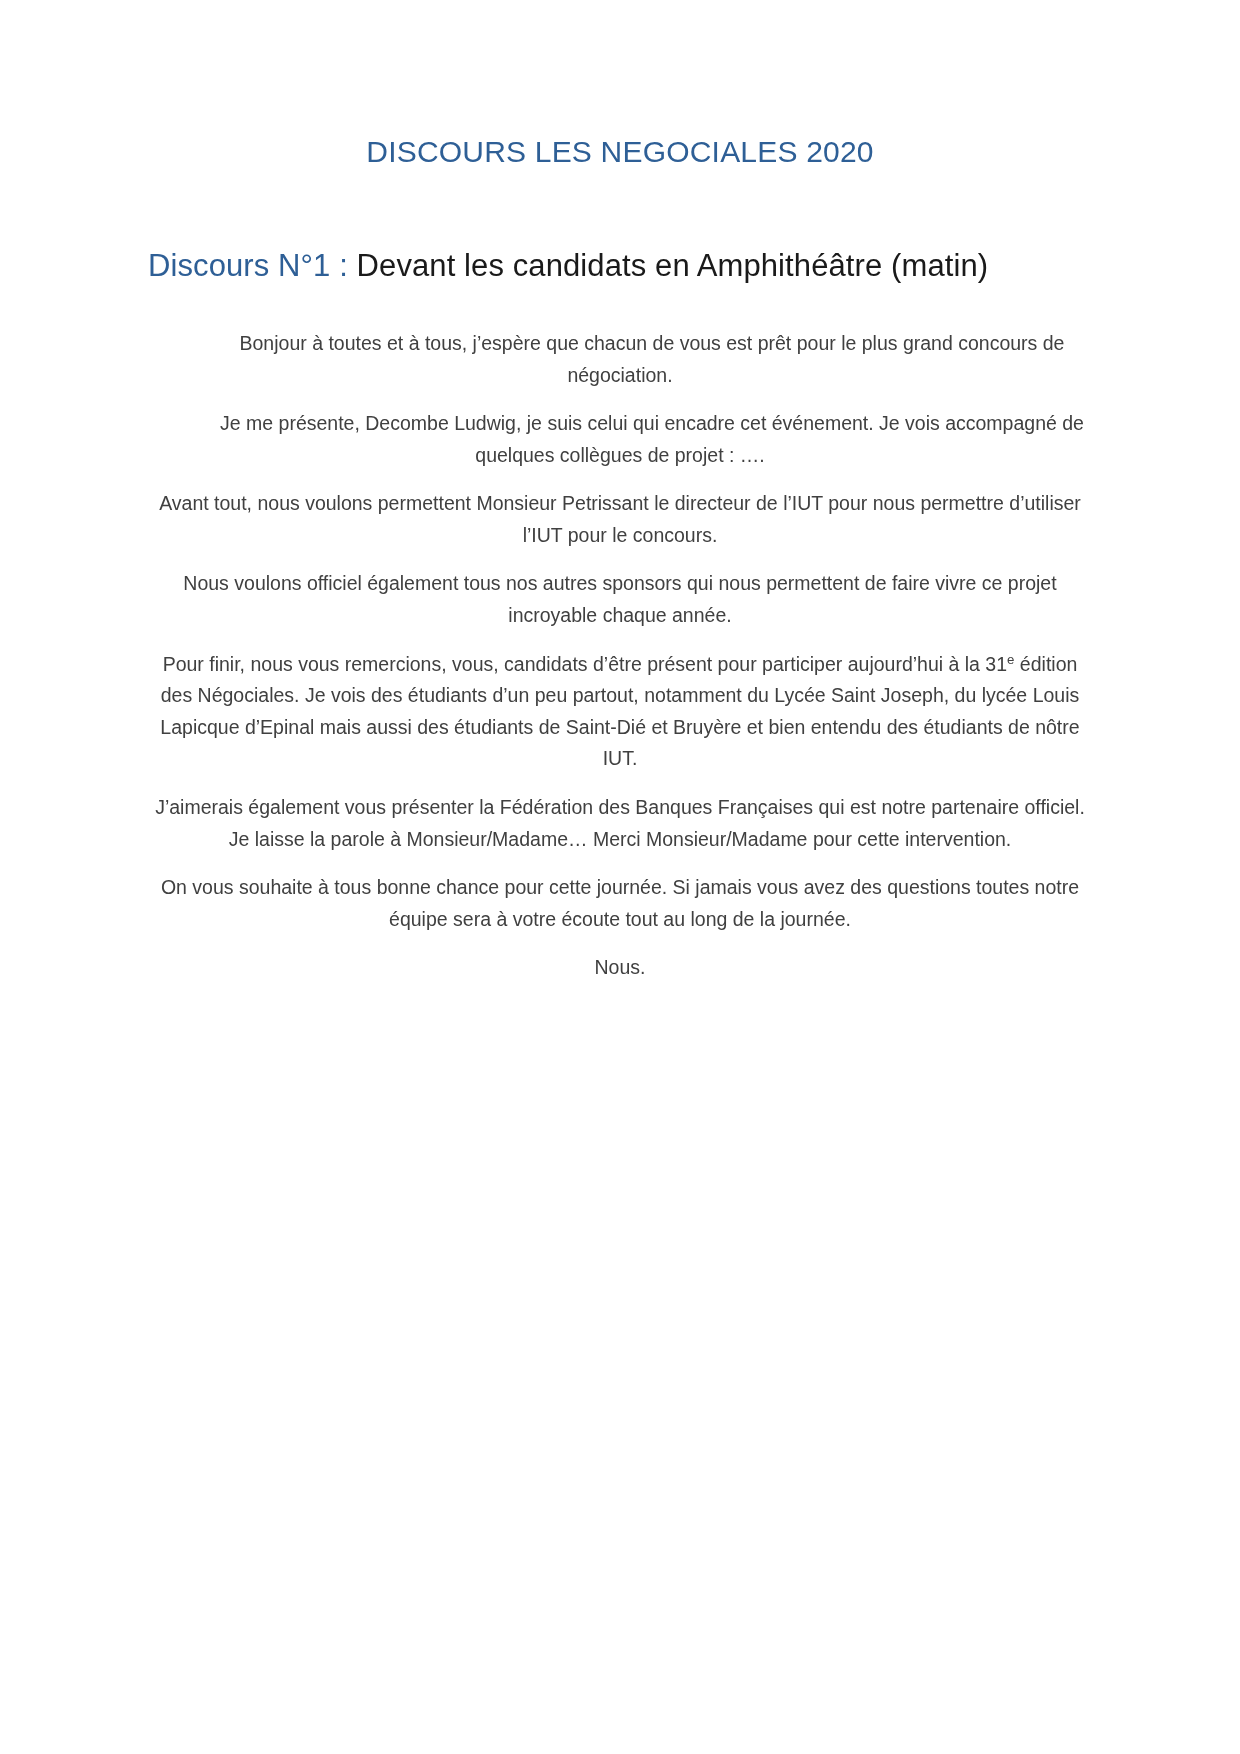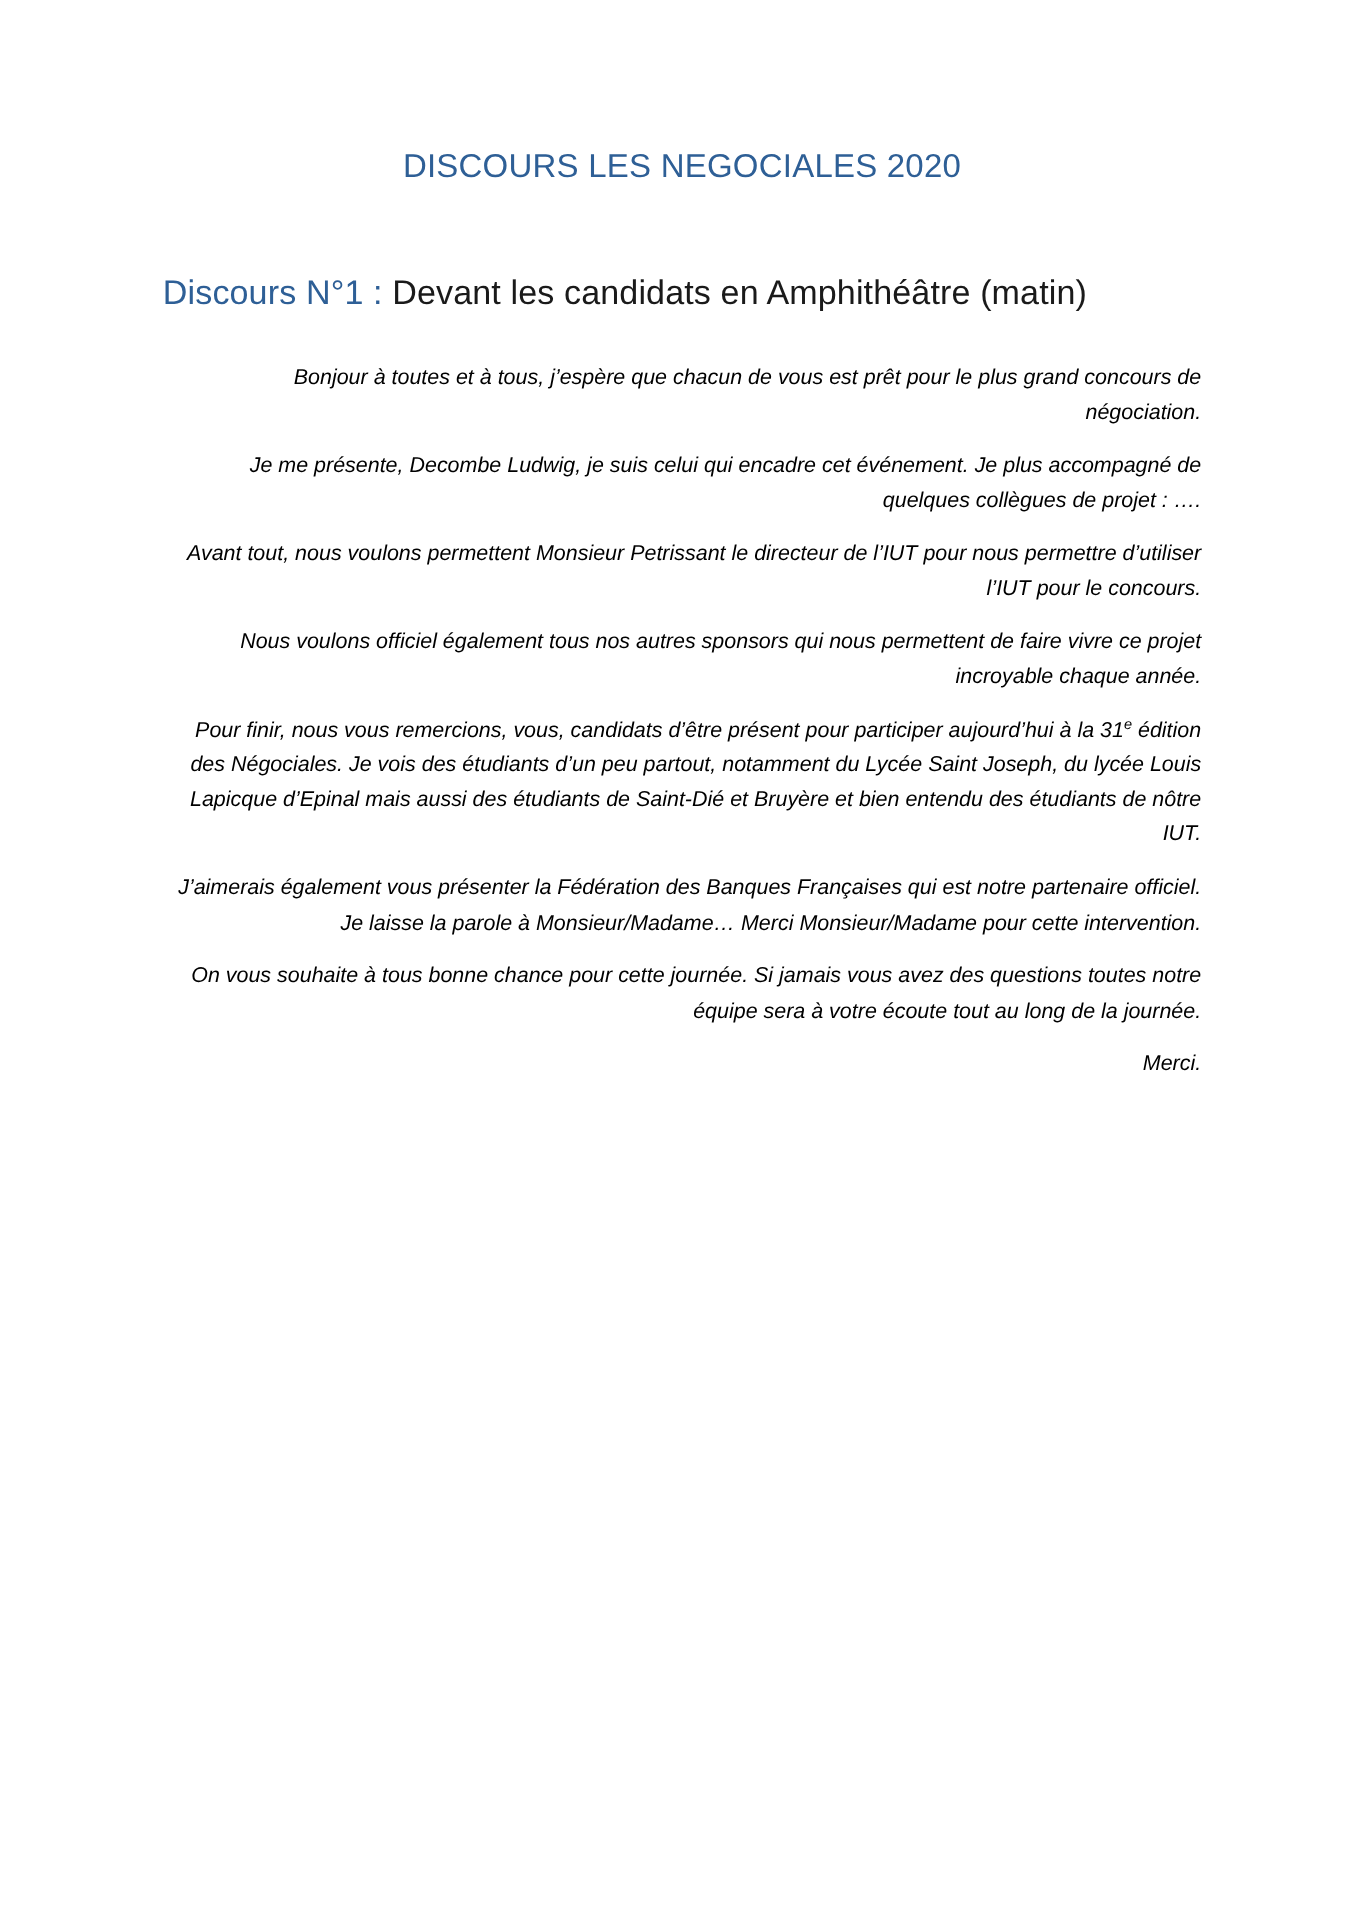--- a/index.html
+++ b/index.html
@@ -42,23 +42,22 @@
   .heading-1 .hd-rest {
     color: #1a1a1a;
   }
   .body-block {
     padding-top: 44px;
   }
   p.para {
     font-size: 19.5px;
     line-height: 1.62;
     margin: 0 0 17px 0;
-    color: #000000;
-    text-align: right;
-    font-style: italic;
+    color: #404040;
+    text-align: center;
   }
   p.para.indent {
     text-indent: 64px;
   }
   sup {
     font-size: 0.68em;
     vertical-align: super;
     line-height: 0;
   }
 </style>
@@ -68,22 +67,22 @@
 <div class="page">
 
   <h1 class="doc-title">DISCOURS LES NEGOCIALES 2020</h1>
 
   <h2 class="heading-1">
     <span class="hd-prefix">Discours N°1 : </span><span class="hd-rest">Devant les candidats en Amphithéâtre (matin)</span>
   </h2>
 
   <div class="body-block">
       <p class="para indent">Bonjour à toutes et à tous, j’espère que chacun de vous est prêt pour le plus grand concours de négociation.</p>
-      <p class="para indent">Je me présente, Decombe Ludwig, je suis celui qui encadre cet événement. Je plus accompagné de quelques collègues de projet : ….</p>
+      <p class="para indent">Je me présente, Decombe Ludwig, je suis celui qui encadre cet événement. Je vois accompagné de quelques collègues de projet : ….</p>
       <p class="para">Avant tout, nous voulons permettent Monsieur Petrissant le directeur de l’IUT pour nous permettre d’utiliser l’IUT pour le concours.</p>
       <p class="para">Nous voulons officiel également tous nos autres sponsors qui nous permettent de faire vivre ce projet incroyable chaque année.</p>
       <p class="para">Pour finir, nous vous remercions, vous, candidats d’être présent pour participer aujourd’hui à la 31<sup>e</sup> édition des Négociales. Je vois des étudiants d’un peu partout, notamment du Lycée Saint Joseph, du lycée Louis Lapicque d’Epinal mais aussi des étudiants de Saint-Dié et Bruyère et bien entendu des étudiants de nôtre IUT.</p>
       <p class="para">J’aimerais également vous présenter la Fédération des Banques Françaises qui est notre partenaire officiel. Je laisse la parole à Monsieur/Madame… Merci Monsieur/Madame pour cette intervention.</p>
       <p class="para">On vous souhaite à tous bonne chance pour cette journée. Si jamais vous avez des questions toutes notre équipe sera à votre écoute tout au long de la journée.</p>
-      <p class="para">Merci.</p>
+      <p class="para">Nous.</p>
     </div>
 
 </div>
 
 </body></html>

